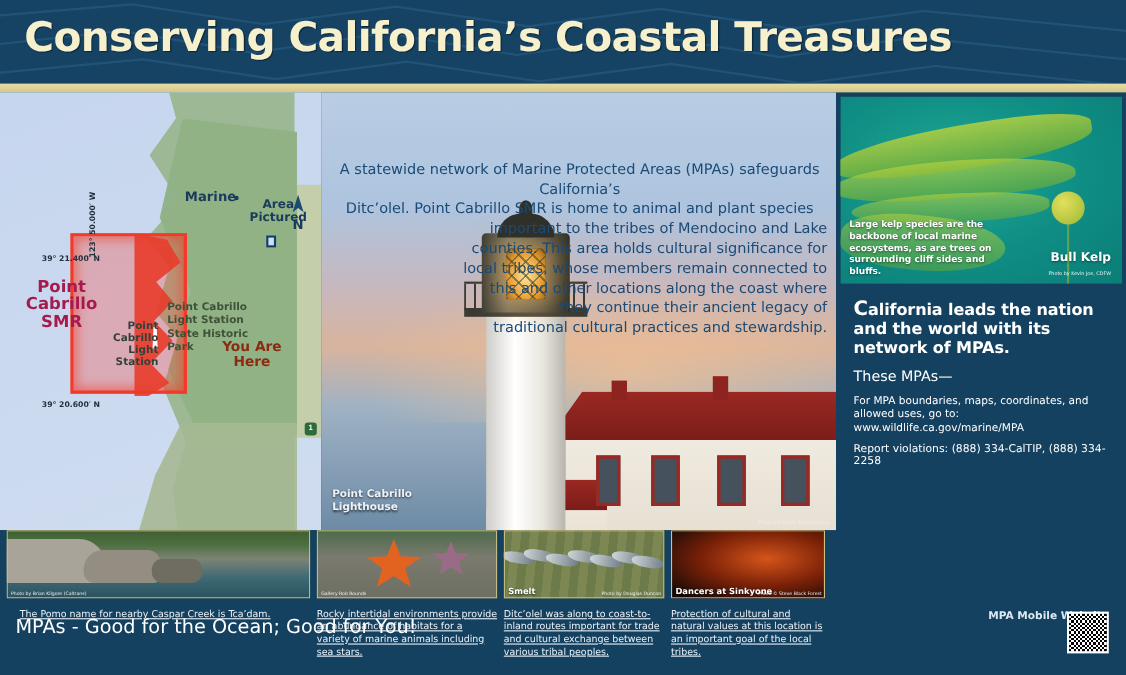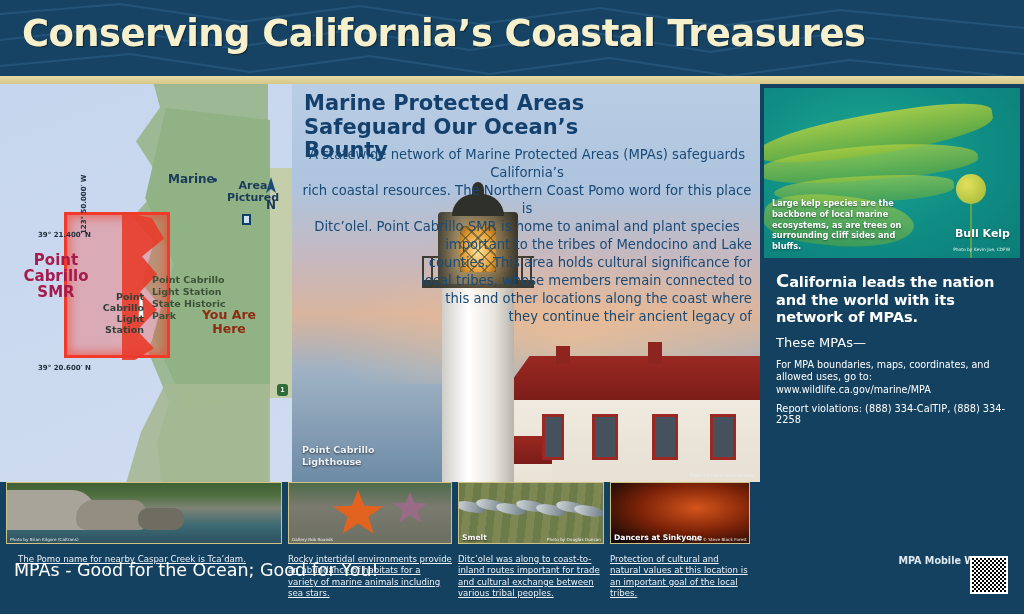--- a/index.html
+++ b/index.html
@@ -348,34 +348,30 @@
 
     <div class="lh-tower"></div>
     <div class="lh-gallery"></div>
     <div class="lh-rail"></div>
     <div class="lh-lantern"></div>
     <div class="lh-light"></div>
     <div class="lh-glazing"></div>
     <div class="lh-cap"></div>
     <div class="lh-finial"></div>
 
-    <div class="hdr-marine">
-      <div>Marine Protected Areas</div>
-      <div>Safeguard Our Ocean’s Bounty</div>
-    </div>
 
     <div class="body-marine">
       <div class="l1">A statewide network of Marine Protected Areas (MPAs) safeguards California’s</div>
-      <div class="l1">rich coastal resources. The Northern Coast Pomo word for this place is</div>
       <div class="l1">Ditc’olel. Point Cabrillo SMR is home to animal and plant species</div>
       <div>important to the tribes of Mendocino and Lake</div>
       <div>counties. This area holds cultural significance for</div>
       <div>local tribes, whose members remain connected to</div>
       <div>this and other locations along the coast where</div>
       <div>they continue their ancient legacy of</div>
+      <div>traditional cultural practices and stewardship.</div>
     </div>
 
     <div class="lh-caption" style="white-space:pre-line">Point Cabrillo
 Lighthouse</div>
     <div class="lh-credit">Photo by Frank Schulenburg</div>
   </div>
 
   <div class="kelp-panel">
     <div class="kelp-blade" style="left:-10px;top:26px;width:240px;height:40px;border-radius:60% 40% 50% 50%;transform:rotate(-9deg);"></div>
     <div class="kelp-blade" style="left:-6px;top:58px;width:220px;height:34px;border-radius:50% 60% 40% 50%;transform:rotate(-5deg);opacity:.7;"></div>

